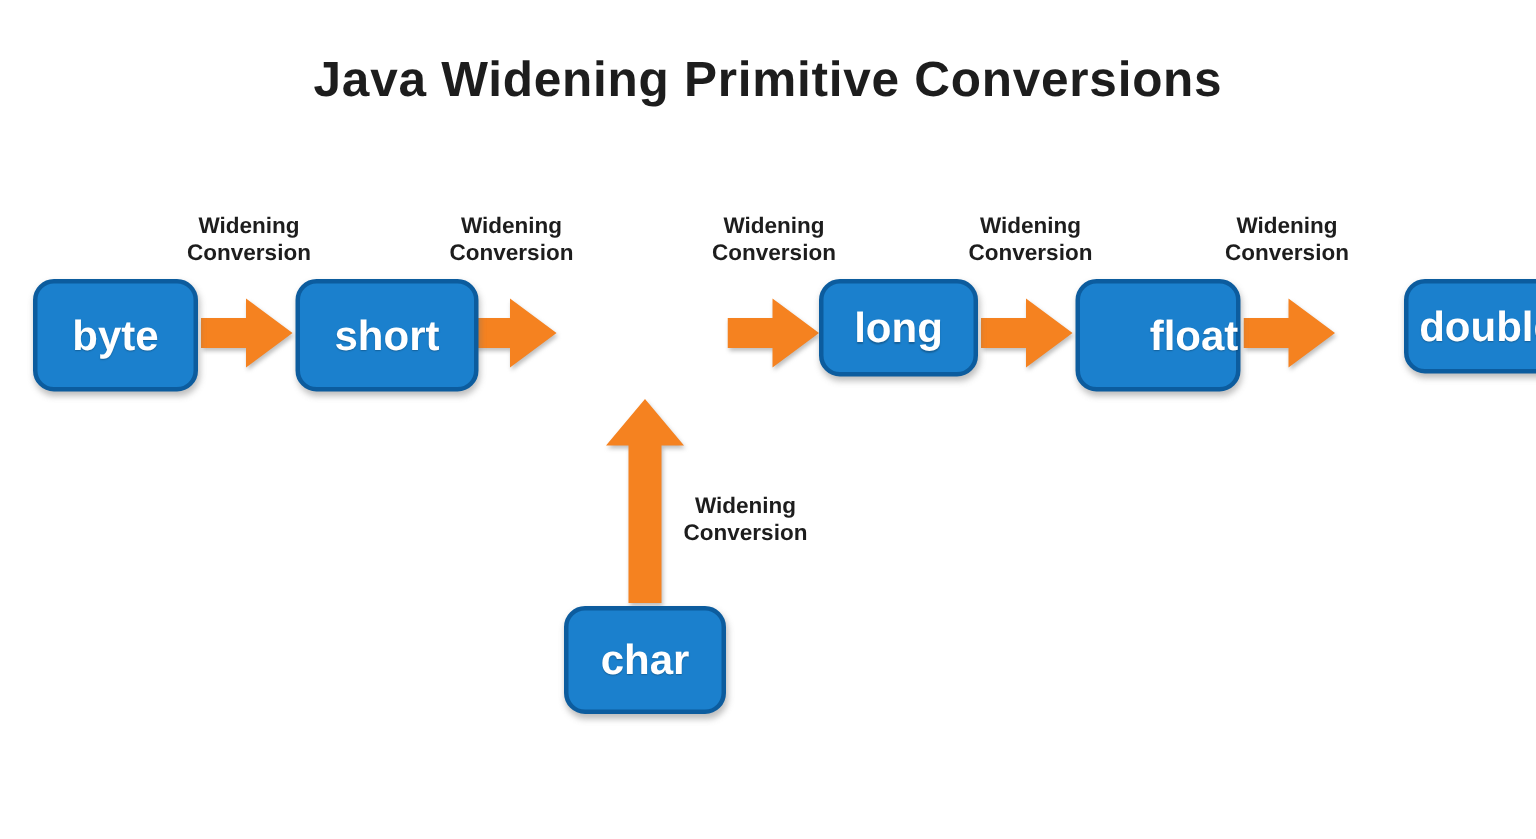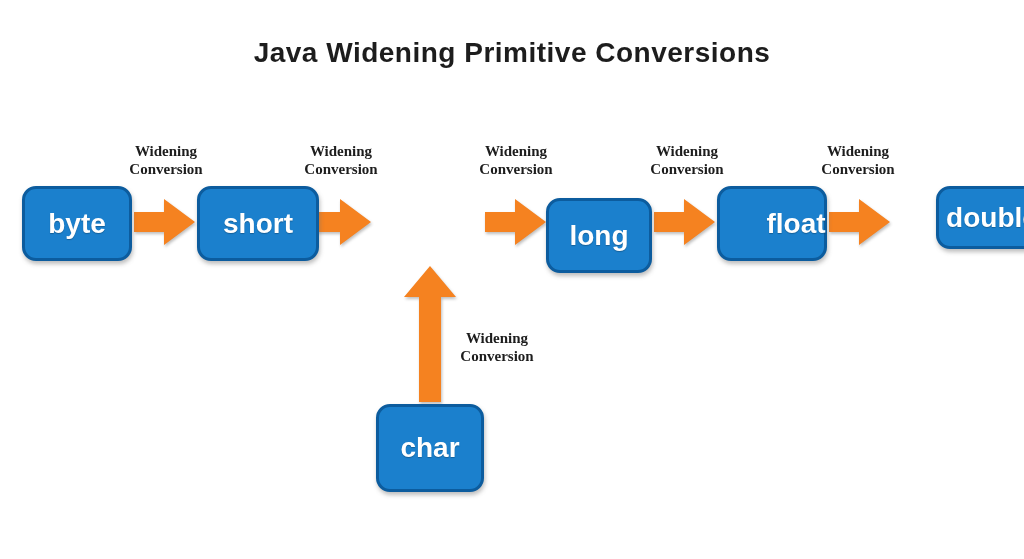--- a/index.html
+++ b/index.html
@@ -21,21 +21,21 @@
     background: var(--bg);
     overflow: hidden;
   }
 
   .title {
     position: absolute;
     top: 30px;
     left: 0;
     width: 1024px;
     text-align: center;
-    font-size: 28px;
+    font-size: 33px;
     line-height: 46px;
     font-weight: bold;
     letter-spacing: 0.5px;
     color: var(--label-text);
   }
 
   .type-box {
     position: absolute;
     background: var(--box-fill);
     border: 3px solid var(--box-border);
@@ -53,39 +53,38 @@
   }
 
   .conv-label {
     position: absolute;
     width: 130px;
     text-align: center;
     font-size: 15px;
     line-height: 18px;
     font-weight: bold;
     color: var(--label-text);
-    font-family: Liberation Serif, serif;
   }
   .conv-label span { display: block; }
 
   .arrow {
     position: absolute;
     color: var(--arrow);
     filter: drop-shadow(1px 2px 1.5px rgba(110,110,110,0.45));
   }
   .arrow svg { display: block; }
 
   
   .pos-byte   { left: 22px;  top: 186px; width: 110px; height: 75px; }
   .pos-short  { left: 197px; top: 186px; width: 122px; height: 75px; }
   .pos-int    { left: 374px; top: 186px; width: 110px; height: 75px; }
-  .pos-long   { left: 546px; top: 198px; width: 106px; height: 75px; }
+  .pos-long   { left: 546px; top: 186px; width: 106px; height: 65px; }
   .pos-float  { left: 717px; top: 186px; width: 110px; height: 75px; padding-left: 48px; }
   .pos-double { left: 936px; top: 186px; width: 112px; height: 63px; }
-  .pos-char   { left: 376px; top: 404px; width: 108px; height: 88px; }
+  .pos-char   { left: 376px; top: 404px; width: 108px; height: 72px; }
 
   .pos-arrow1 { left: 134px; top: 198px; }
   .pos-arrow2 { left: 310px; top: 198px; }
   .pos-arrow3 { left: 485px; top: 198px; }
   .pos-arrow4 { left: 654px; top: 198px; }
   .pos-arrow5 { left: 829px; top: 198px; }
   .pos-arrow-up { left: 404px; top: 266px; }
 
   .pos-label1 { left: 101px; top: 142px; }
   .pos-label2 { left: 276px; top: 142px; }

